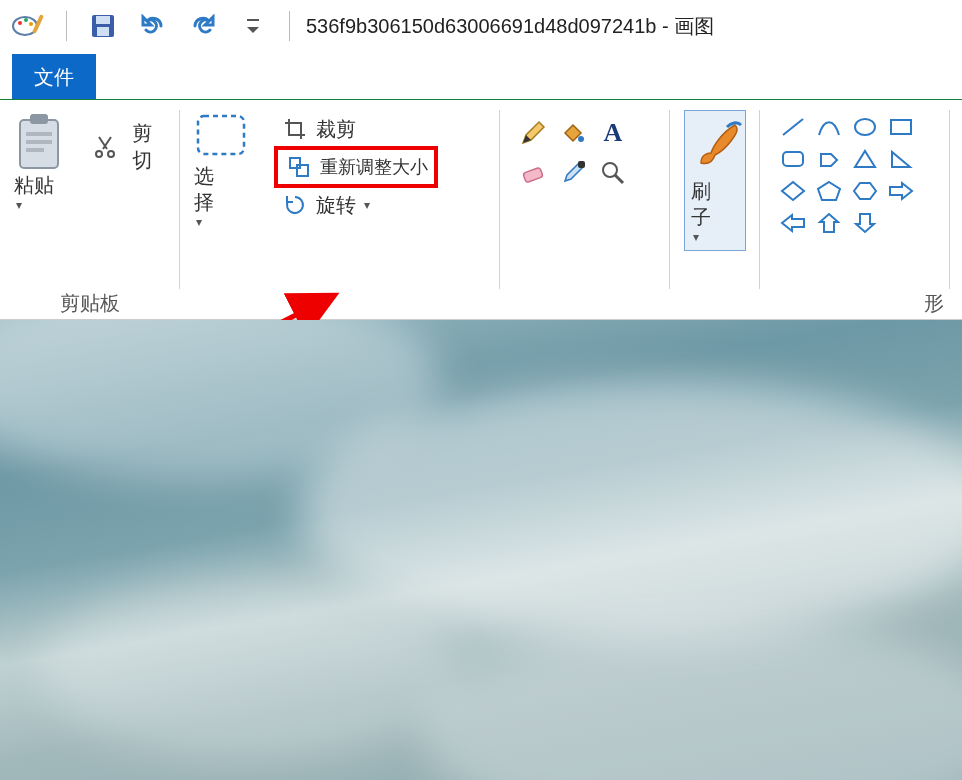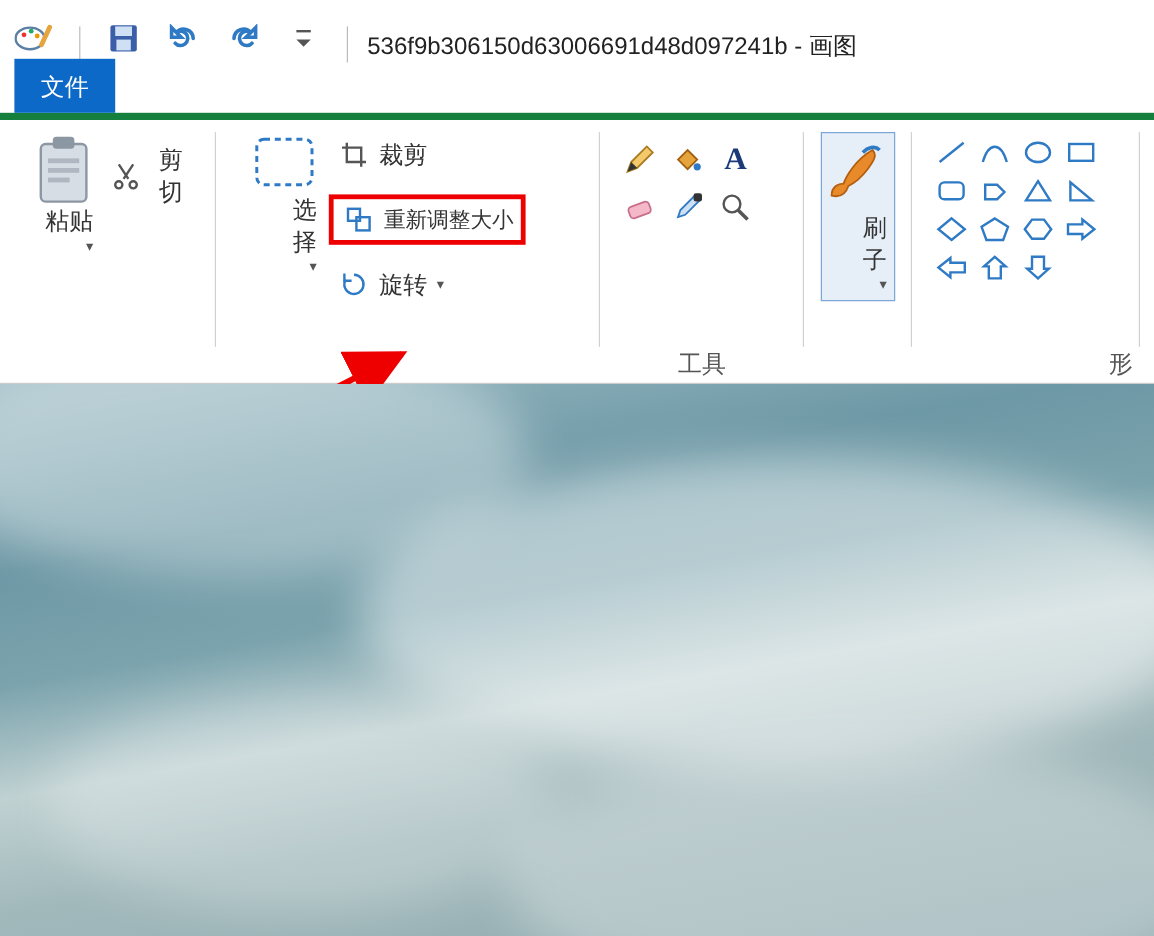--- a/index.html
+++ b/index.html
@@ -1,28 +1,28 @@
 <!DOCTYPE html>
 <html><head>
 <meta charset="utf-8">
 <style>
   * { box-sizing: border-box; }
   html, body { margin:0; padding:0; font-family: "Microsoft YaHei", "SimSun", sans-serif; font-size:18px; color:#333; background:#fff; }
-  .titlebar { display:flex; align-items:flex-end; height:52px; padding:0 10px; gap:10px; }
+  .titlebar { display:flex; align-items:center; height:52px; padding:0 10px; gap:10px; }
   .titlebar .icon { width:40px; height:40px; display:flex; align-items:center; justify-content:center; }
   .sep { width:1px; height:30px; background:#bbb; margin:0 6px; }
   .title-text { font-size:20px; color:#222; }
-  .tabs { display:flex; align-items:flex-end; height:48px; padding-left:12px; gap:28px; border-bottom:6px solid #15803d; }
+  .tabs { display:flex; align-items:flex-end; height:48px; padding-left:12px; gap:28px; border-bottom:1px solid #15803d; }
   .tab { padding:10px 22px 8px; font-size:20px; cursor:pointer; }
   .tab.active { background:#0c69c8; color:#fff; }
   .ribbon { display:flex; height:220px; border-bottom:1px solid #ccc; }
   .group { position:relative; padding:6px 14px 4px; text-align:center; }
   .group::after { content:""; position:absolute; right:0; top:10px; bottom:30px; width:1px; background:#d1d1d1; }
   .group-label { position:absolute; bottom:2px; left:0; right:0; font-size:20px; color:#555; }
-  .vstack { display:flex; flex-direction:column; align-items:flex-end; gap:0; }
+  .vstack { display:flex; flex-direction:column; align-items:flex-start; gap:0; }
   .hstack { display:flex; align-items:center; gap:4px; }
   .btn-label { font-size:20px; color:#333; line-height:26px; }
   .small-btn { display:flex; align-items:center; gap:6px; padding:2px 6px; cursor:pointer; font-size:20px; }
   .icon-box { width:30px; height:30px; display:flex; align-items:center; justify-content:center; }
   .resize-highlight { border:4px solid #e00; padding:2px 6px; display:flex; align-items:center; gap:6px; }
   .brush-box { border:1px solid #7aa7d6; background:#e6eef8; padding:6px; }
   .tool-grid { display:flex; flex-wrap:wrap; width:140px; gap:10px; padding:4px; }
   .shape-grid { display:flex; flex-wrap:wrap; width:180px; gap:6px; padding:4px; }
   .shape-cell { width:30px; height:26px; display:flex; align-items:center; justify-content:center; }
   .canvas-area { width:100%; height:460px; background:linear-gradient(170deg,#9cbcc4 0%, #6d98a5 25%, #7ba3ad 40%, #c0d1d2 55%, #a2b9bc 70%, #8ea9ad 100%); position:relative; overflow:hidden; }
@@ -101,35 +101,36 @@
             <svg width="24" height="24" viewBox="0 0 24 24">
                 <path d="M6 2l8 12M18 2l-8 12" stroke="#555" stroke-width="2"></path>
                 <circle cx="6" cy="19" r="3" fill="none" stroke="#555" stroke-width="2"></circle>
                 <circle cx="18" cy="19" r="3" fill="none" stroke="#555" stroke-width="2"></circle>
               </svg>
           </span>
           <span>剪切</span>
         </div>
       </div>
     </div>
+    <div class="group-label">剪贴板</div>
   </div>
 
   <div class="group" style="width:320px;">
     <div class="hstack" style="align-items:flex-start; gap:10px; padding-top:6px;">
       <div class="vstack" style="width:70px;">
         <span>
           <svg width="54" height="46" viewBox="0 0 54 46">
               <rect x="4" y="4" width="46" height="38" rx="6" fill="none" stroke="#2e7ac4" stroke-width="2.5" stroke-dasharray="5 4"></rect>
             </svg>
         </span>
         <span class="btn-label" style="white-space:pre;">选
 择</span>
         <span class="dropdown-caret">▾</span>
       </div>
-      <div class="vstack" style="align-items:flex-start; gap:16px;justify-content:center;">
+      <div class="vstack" style="align-items:flex-start; gap:0;justify-content:center;">
         <div class="small-btn">
           <span class="icon-box">
             <svg width="22" height="22" viewBox="0 0 22 22">
                 <path d="M5 1v16h16M1 5h16v16" stroke="#555" stroke-width="2" fill="none"></path>
               </svg>
           </span>
           <span>裁剪</span>
         </div>
         <div class="resize-highlight">
           <span class="icon-box">
@@ -181,21 +182,20 @@
             <rect x="19" y="2" width="7" height="7" rx="2" fill="#333"></rect>
           </svg>
       </span>
       <span class="icon-box">
         <svg width="28" height="28" viewBox="0 0 28 28">
             <circle cx="11" cy="11" r="7" fill="none" stroke="#555" stroke-width="2"></circle>
             <line x1="16" y1="16" x2="24" y2="24" stroke="#555" stroke-width="3"></line>
           </svg>
       </span>
     </div>
-    <div class="group-label">工具</div>
   </div>
 
   <div class="group" style="width:90px;">
     <div class="vstack brush-box" style="margin-top:4px;">
       <span>
         <svg width="56" height="56" viewBox="0 0 56 56">
           <path d="M10 46c0-8 6-10 10-10 2-6 10-20 24-28 4 4 2 8-4 16-6 8-12 12-16 14-2 6-6 10-14 8z" fill="#e88a2a" stroke="#b35e10" stroke-width="1.5"></path>
           <path d="M36 10c4-4 10-6 14-2" stroke="#2e7ac4" stroke-width="3" fill="none"></path>
         </svg>
       </span>

